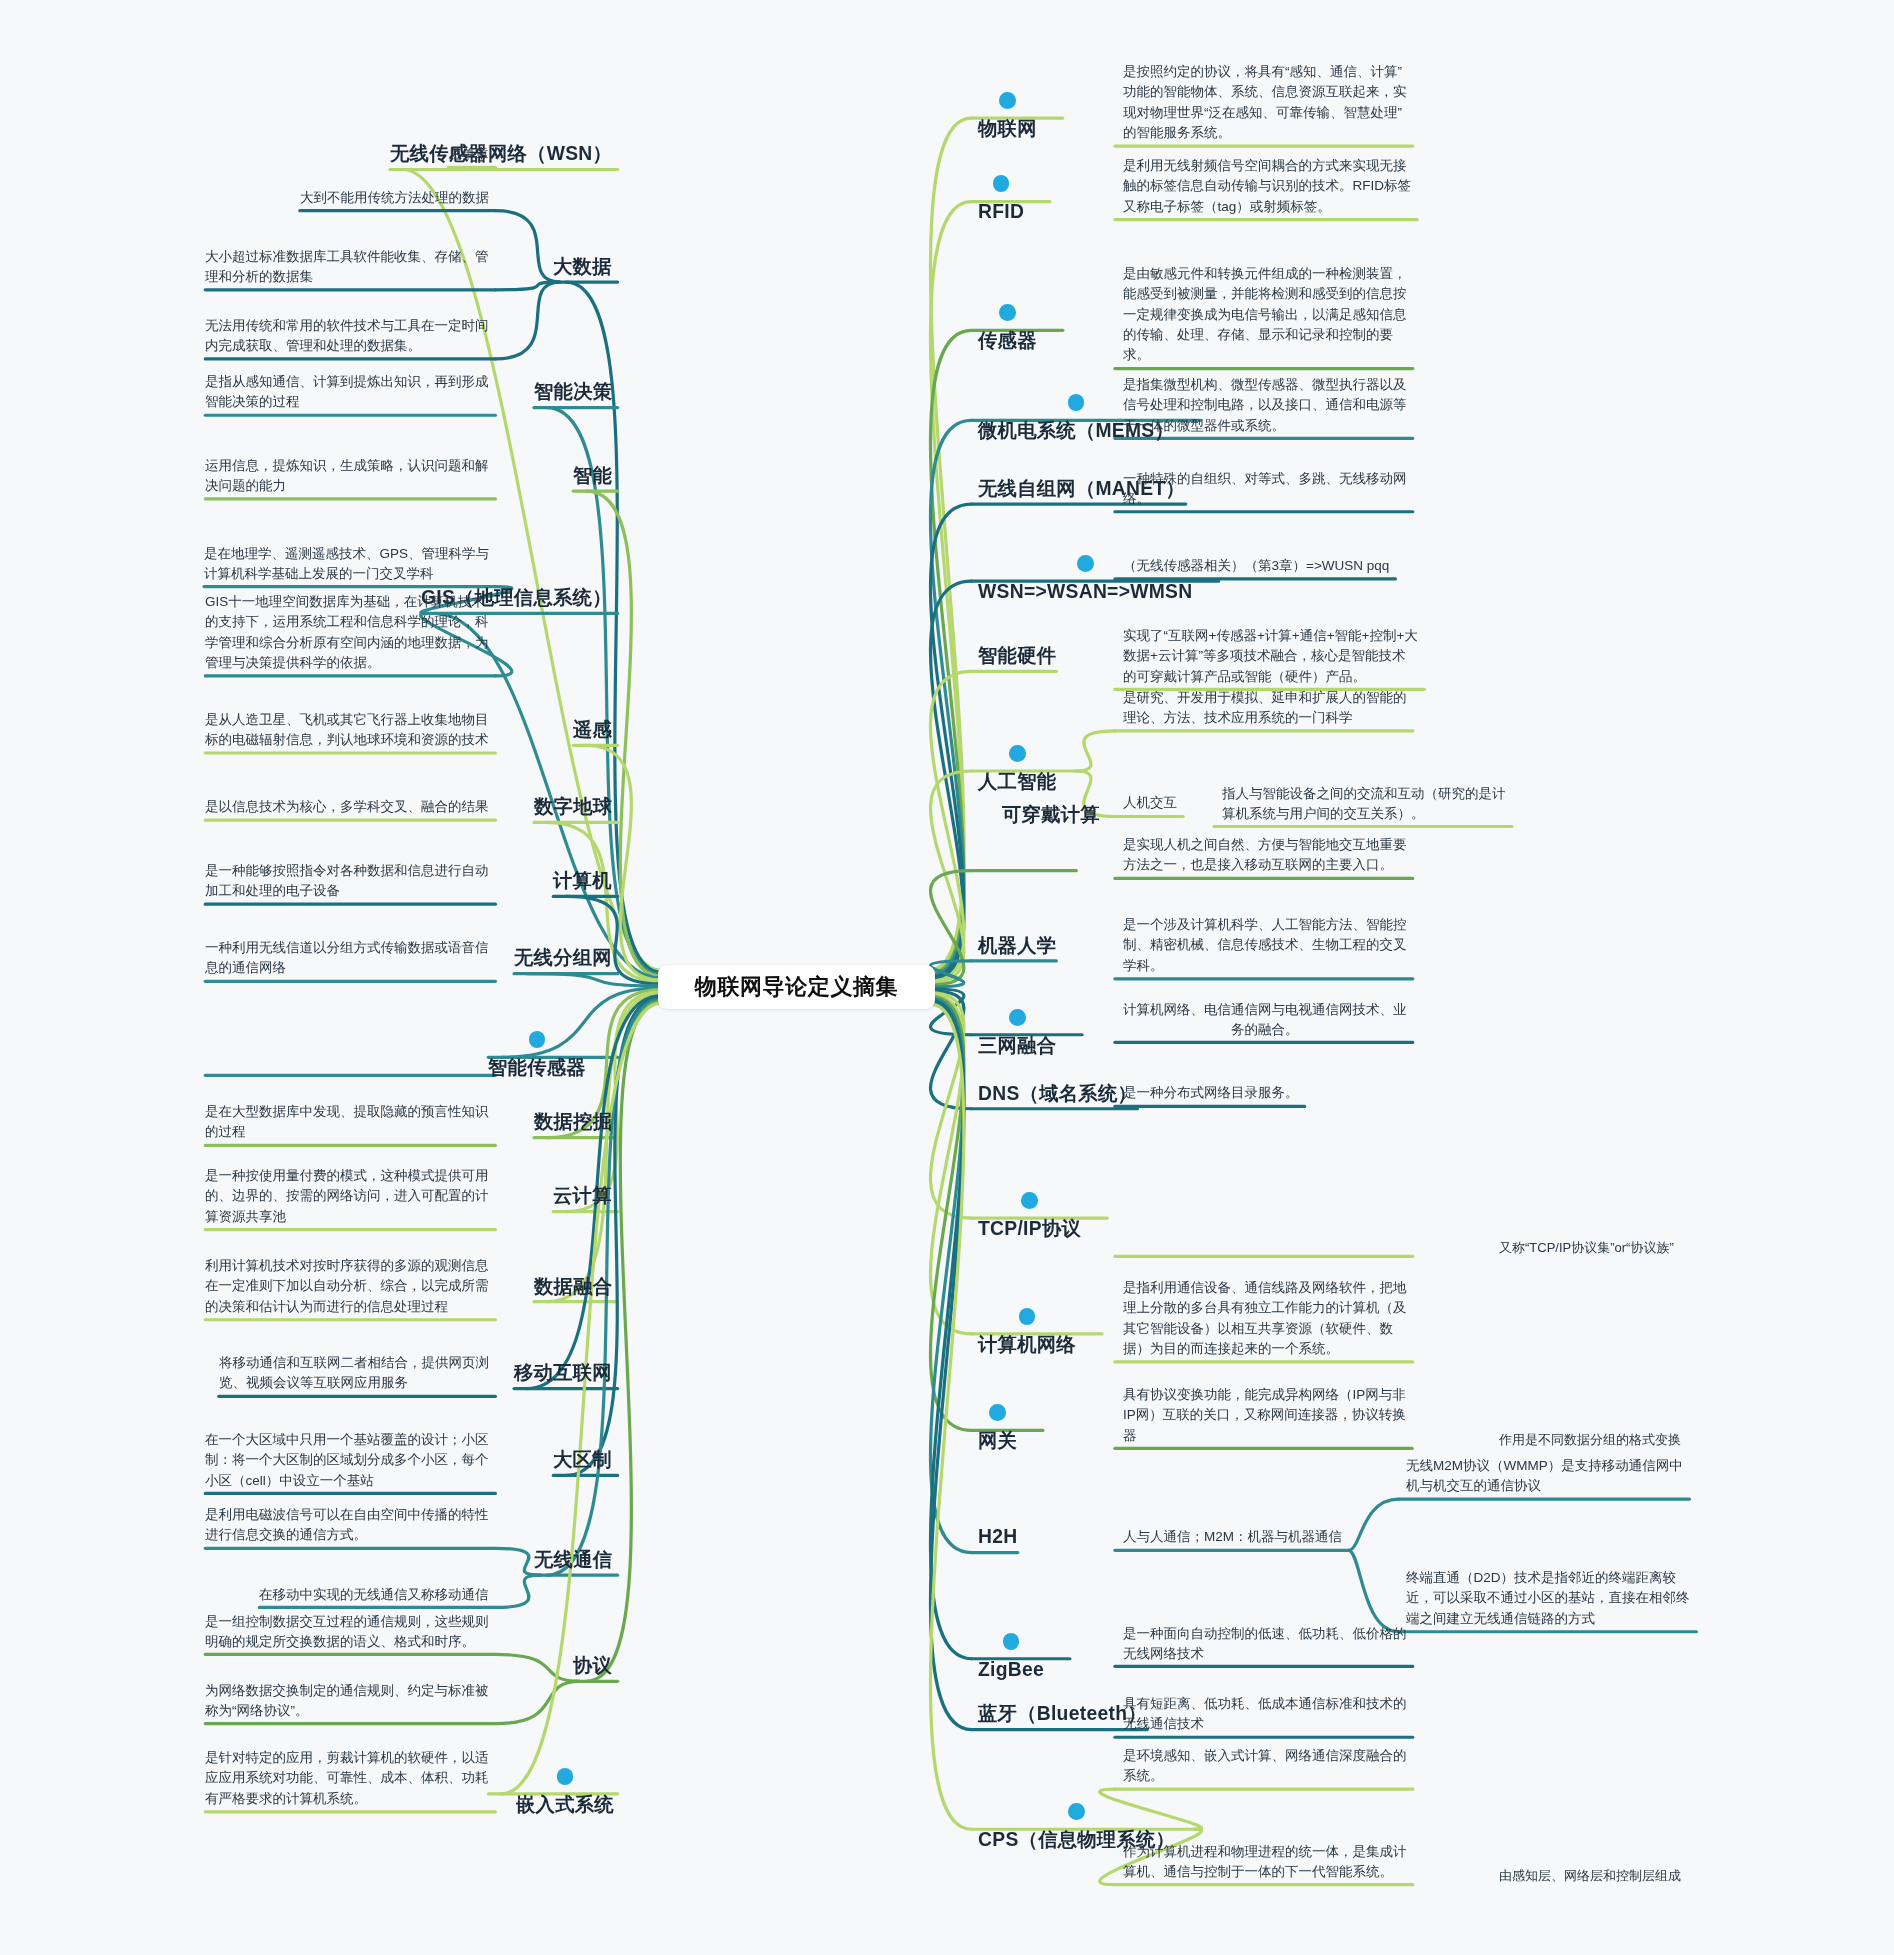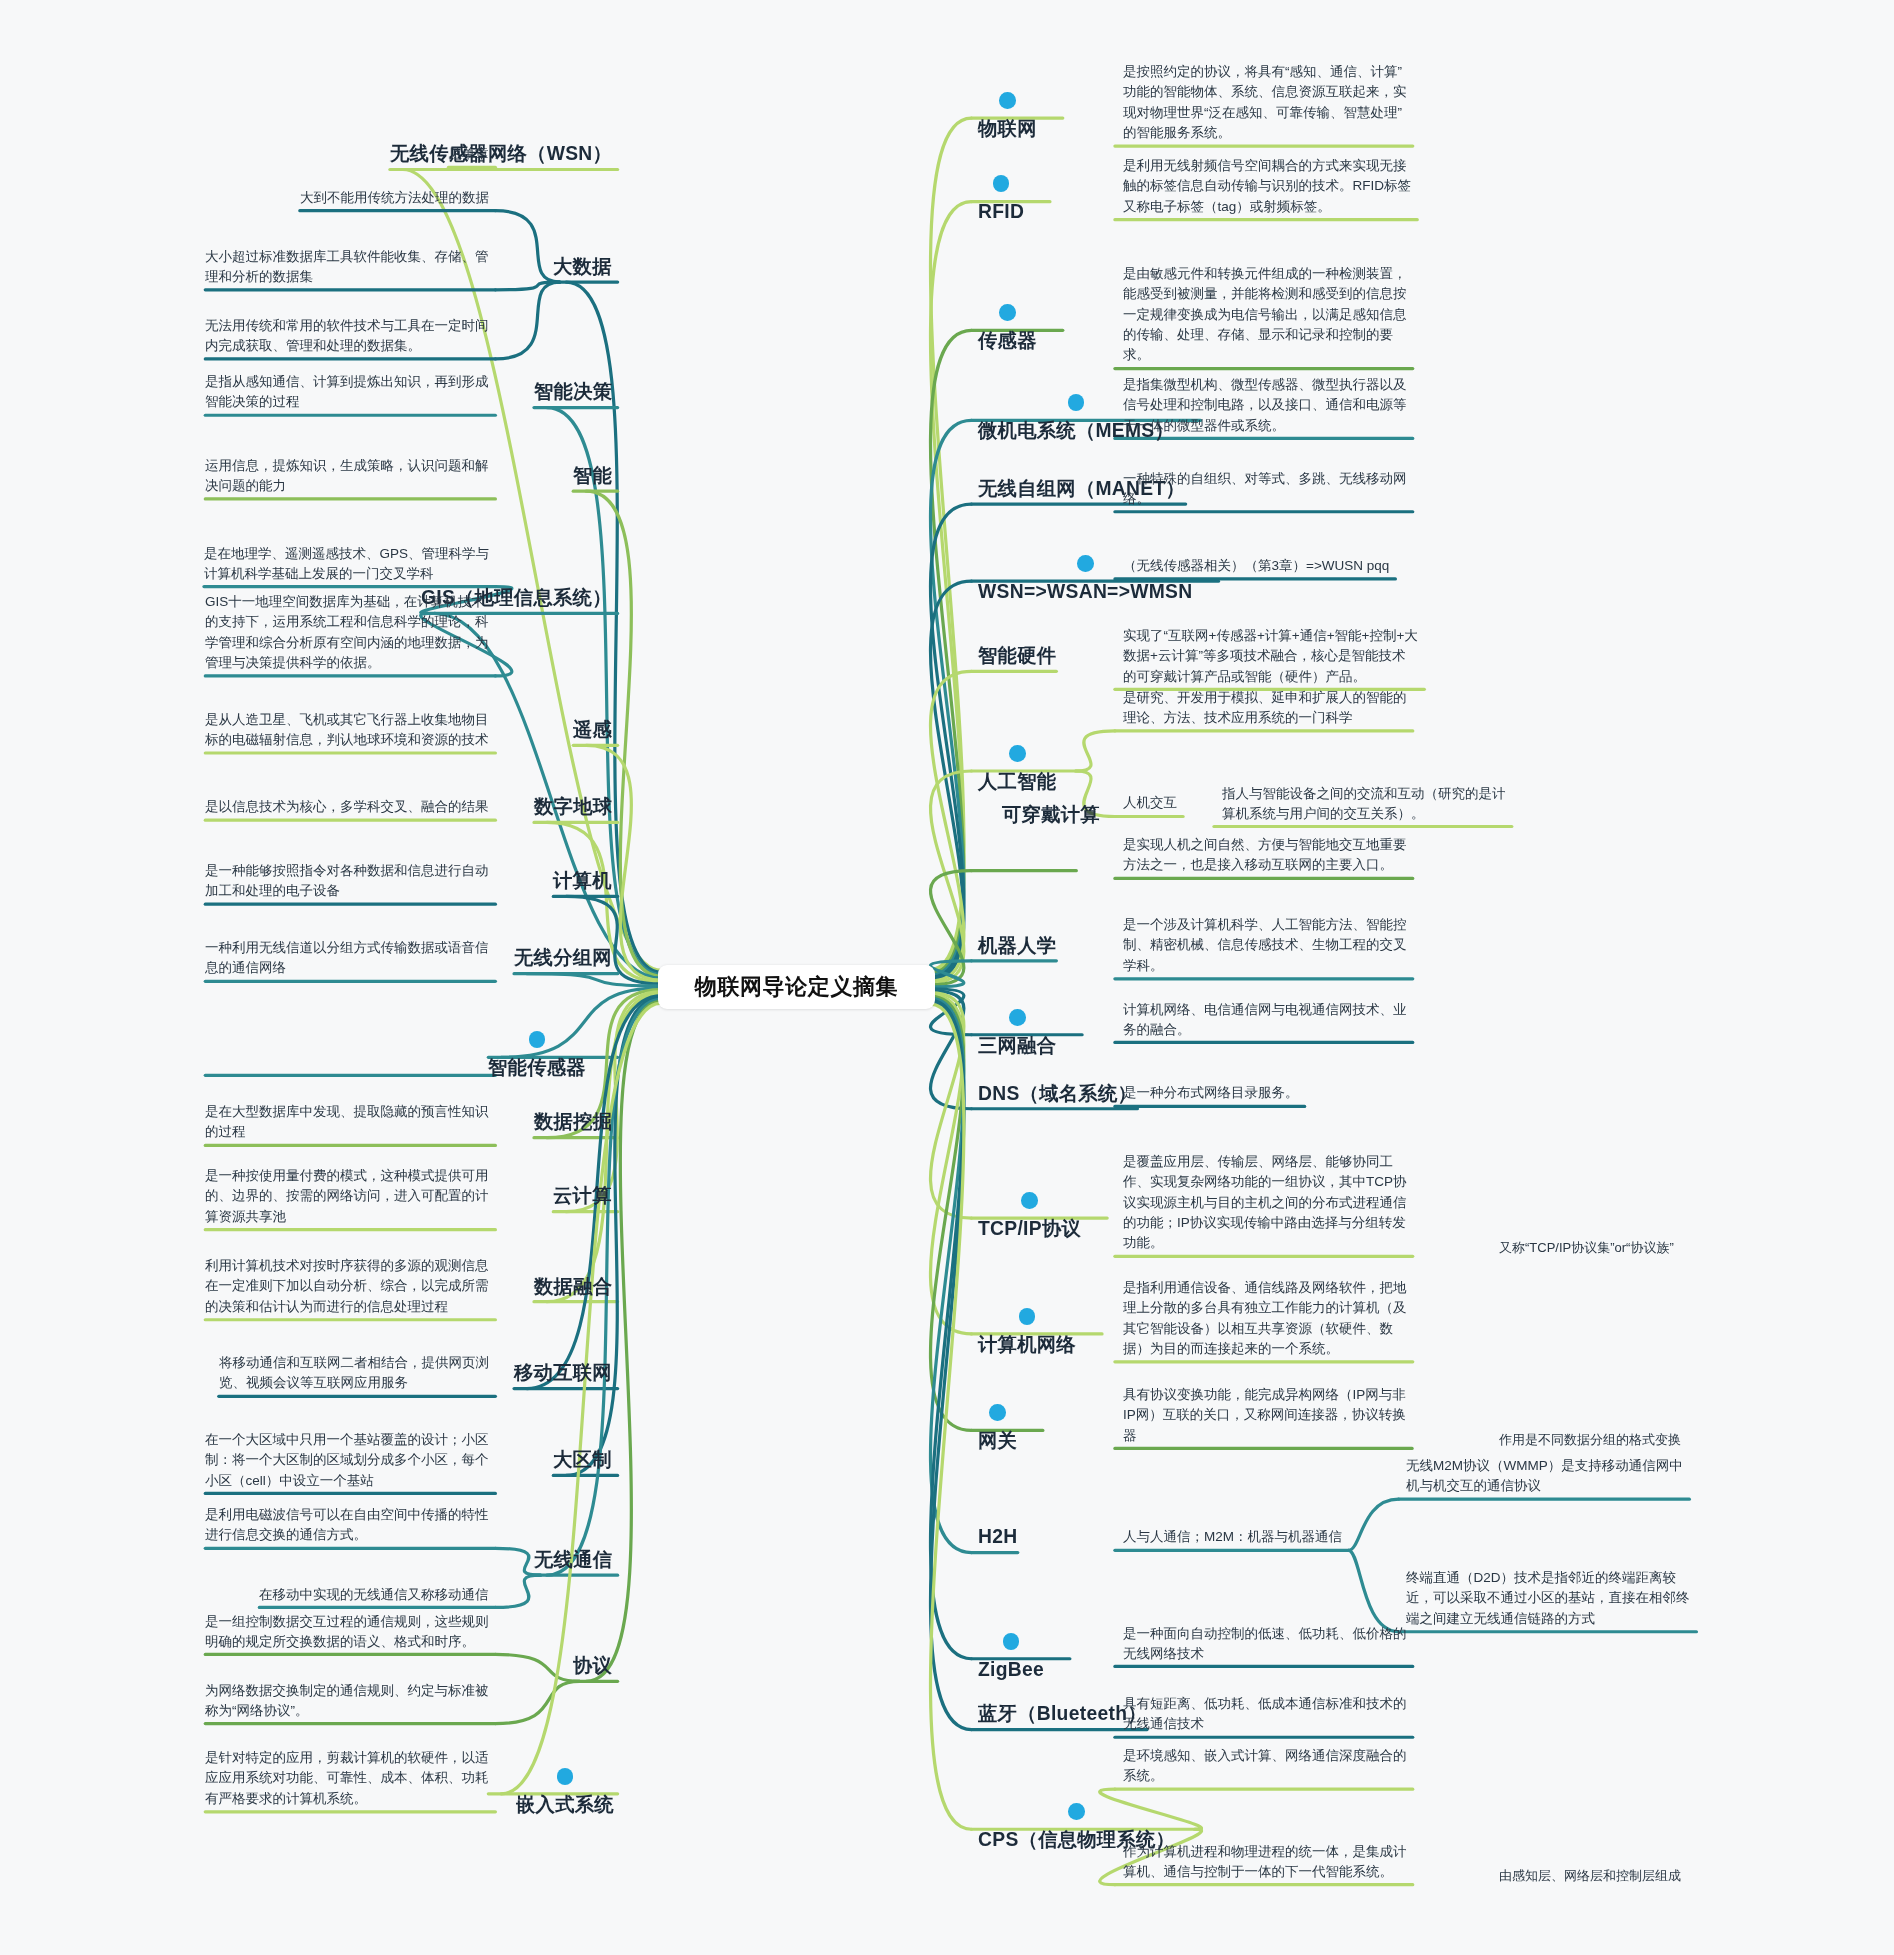--- a/index.html
+++ b/index.html
@@ -361,35 +361,30 @@
     <div class="node topic l1" style="top: 935px; left: 978px;">
       <span class="lbl">机器人学</span>
     </div>
     <div class="node desc" style="white-space: pre; left: 1123px; top: 915px;">是一个涉及计算机科学、人工智能方法、智能控
 制、精密机械、信息传感技术、生物工程的交叉
 学科。</div>
     <div class="node topic l1" style="top: 1009px; left: 978px;">
       <span class="dot" style="background: rgb(34, 169, 224);"></span>
       <span class="lbl">三网融合</span>
     </div>
-    <div class="node desc" style="white-space: pre; left: 1123px; top: 1000px;">计算机网络、电信通信网与电视通信网技术、业
+    <div class="node desc" style="white-space: pre; left: 1123px; top: 1000px; text-align: center;">计算机网络、电信通信网与电视通信网技术、业
 务的融合。</div>
     <div class="node topic l1" style="top: 1083px; left: 978px;">
       <span class="lbl">DNS（域名系统）</span>
     </div>
     <div class="node desc" style="white-space: pre; left: 1123px; top: 1083px;">是一种分布式网络目录服务。</div>
     <div class="node topic l1" style="top: 1192px; left: 978px;">
       <span class="dot" style="background: rgb(34, 169, 224);"></span>
       <span class="lbl">TCP/IP协议</span>
     </div>
-    <div class="node desc" style="white-space: pre; left: 1123px; top: 1152px;">是覆盖应用层、传输层、网络层、能够协同工
-作、实现复杂网络功能的一组协议，其中TCP协
-议实现源主机与目的主机之间的分布式进程通信
-的功能；IP协议实现传输中路由选择与分组转发
-功能。</div>
     <div class="node desc sm" style="white-space: pre; left: 1499px; top: 1238px;">又称“TCP/IP协议集”or“协议族”</div>
     <div class="node topic l1" style="top: 1308px; left: 978px;">
       <span class="dot" style="background: rgb(34, 169, 224);"></span>
       <span class="lbl">计算机网络</span>
     </div>
     <div class="node desc" style="white-space: pre; left: 1123px; top: 1278px;">是指利用通信设备、通信线路及网络软件，把地
 理上分散的多台具有独立工作能力的计算机（及
 其它智能设备）以相互共享资源（软硬件、数
 据）为目的而连接起来的一个系统。</div>
     <div class="node topic l1" style="top: 1404px; left: 978px;">

